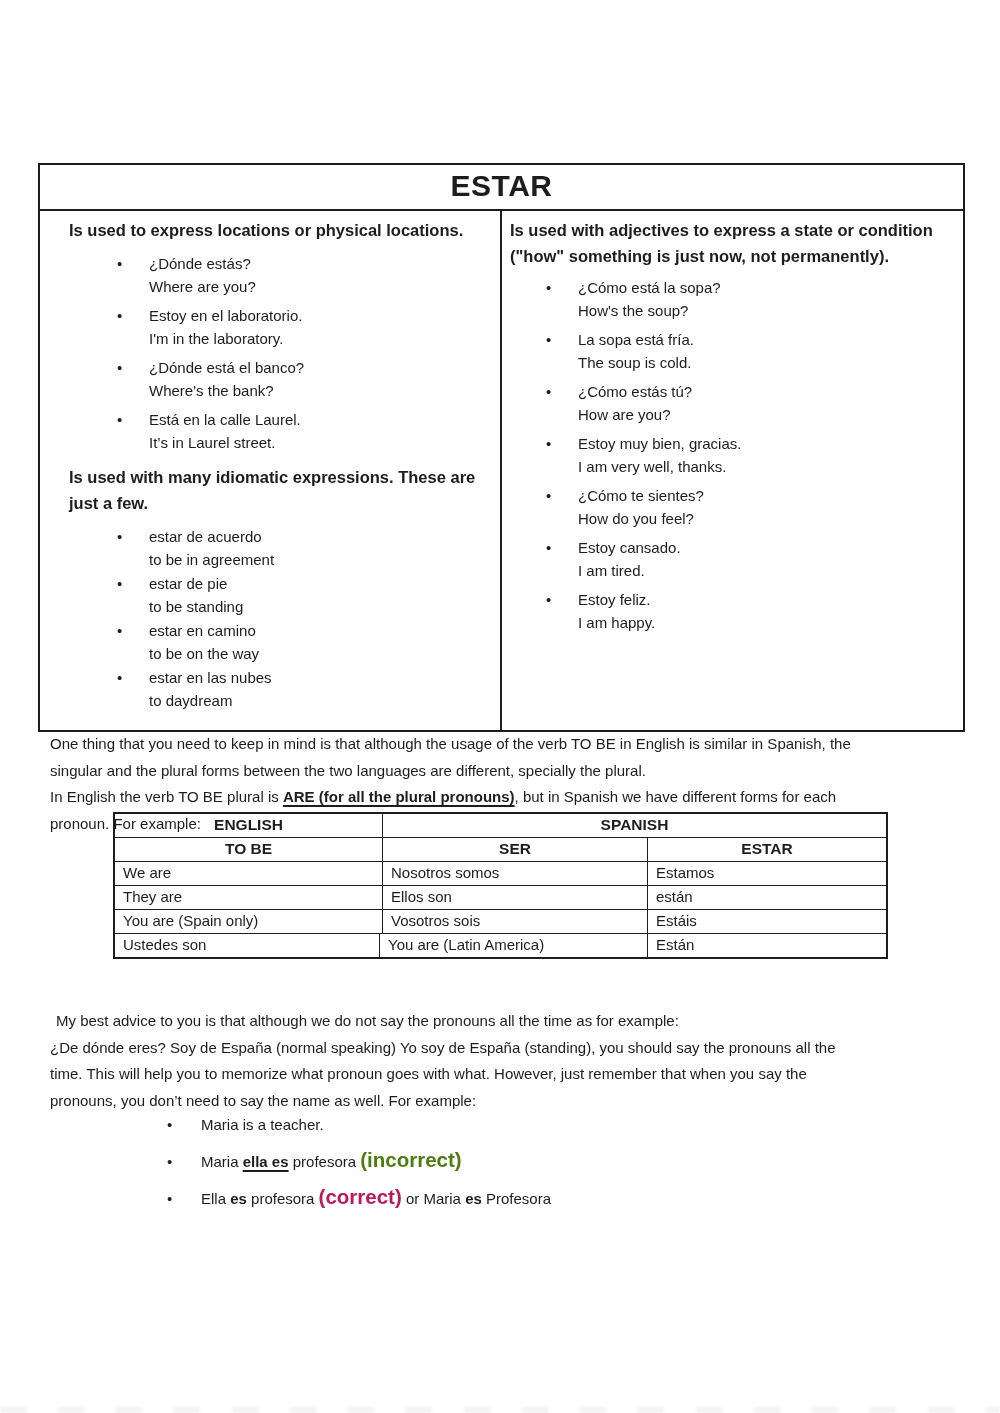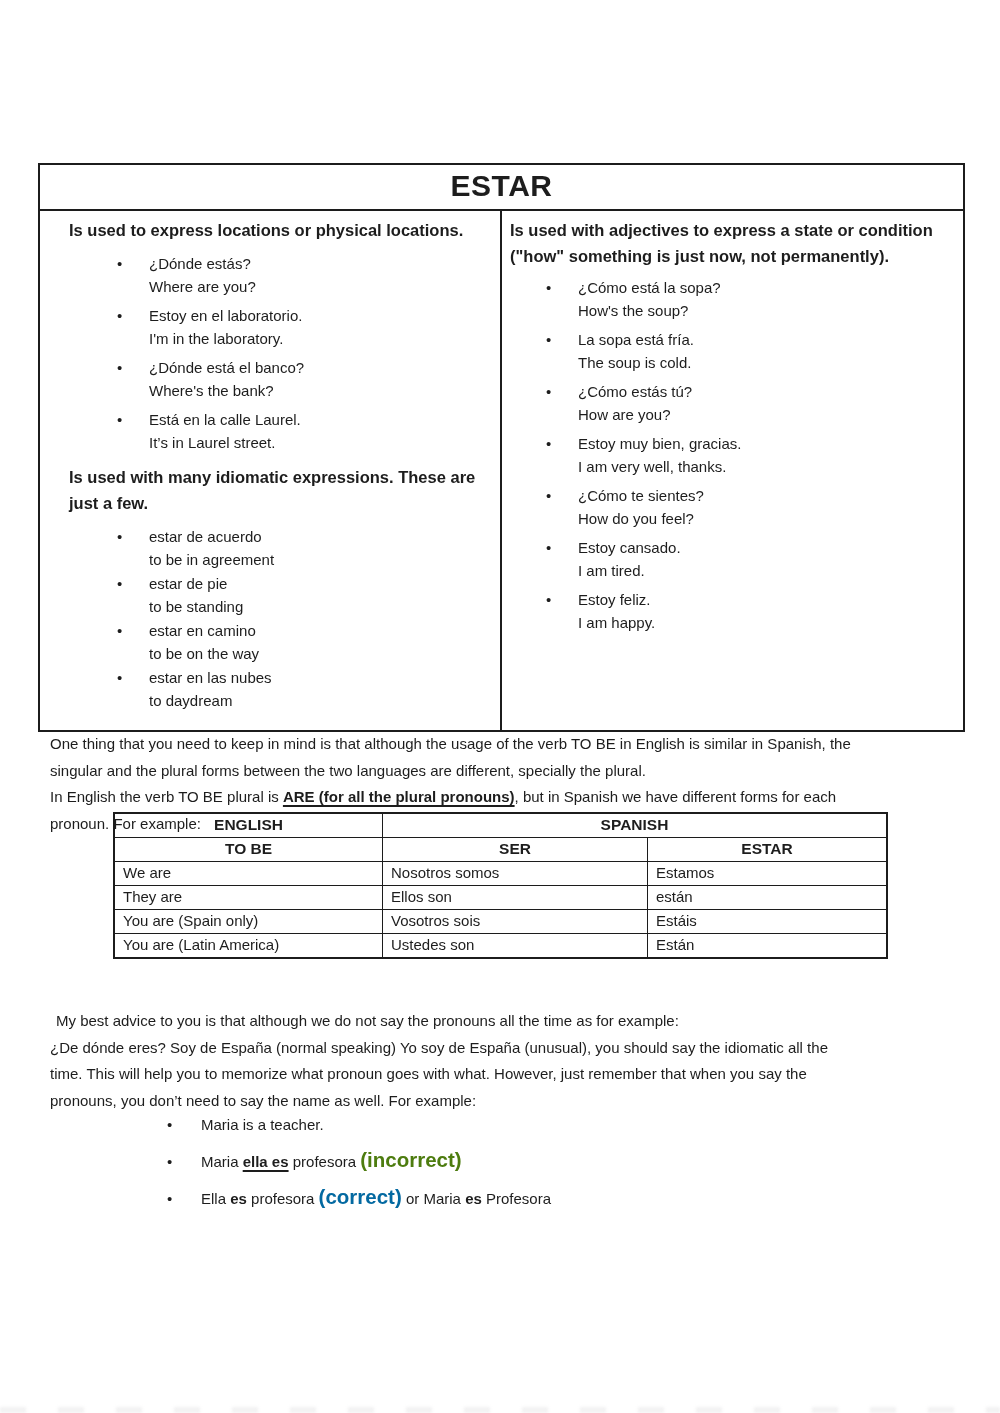--- a/index.html
+++ b/index.html
@@ -259,42 +259,42 @@
       <div class="pcell c1">They are</div>
       <div class="pcell c2">Ellos son</div>
       <div class="pcell c3">están</div>
     </div>
     <div class="prow">
       <div class="pcell c1">You are (Spain only)</div>
       <div class="pcell c2">Vosotros sois</div>
       <div class="pcell c3">Estáis</div>
     </div>
     <div class="prow">
+      <div class="pcell c2">Ustedes son</div>
       <div class="pcell c1">You are (Latin America)</div>
-      <div class="pcell c2">Ustedes son</div>
       <div class="pcell c3">Están</div>
     </div>
   </div>
 
   <div class="para" id="paragraph-advice">
     <div class="pline">My best advice to you is that although we do not say the pronouns all the time as for example:</div>
-    <div class="pline">¿De dónde eres? Soy de España (normal speaking) Yo soy de España (unusual), you should say the idiomatic all the</div>
+    <div class="pline">¿De dónde eres? Soy de España (normal speaking) Yo soy de España (standing), you should say the pronouns all the</div>
     <div class="pline">time. This will help you to memorize what pronoun goes with what. However, just remember that when you say the</div>
     <div class="pline">pronouns, you don’t need to say the name as well. For example:</div>
   </div>
 
   <div class="examples">
     <div class="ex-item">
       <span class="dot">•</span>
       <span class="ex-text">Maria is a teacher.</span>
     </div>
     <div class="ex-item">
       <span class="dot">•</span>
       <span class="ex-text"><span>Maria </span><span class="bold-underline">ella es</span><span> profesora </span><span class="flag" style="color: #4d7c0f; text-align: right;">(incorrect)</span></span>
     </div>
     <div class="ex-item">
       <span class="dot">•</span>
-      <span class="ex-text"><span>Ella </span><b>es</b><span> profesora </span><span class="flag" style="color: #0369a1;">(correct)</span><span> or Maria </span><b>es</b><span> Profesora</span></span>
+      <span class="ex-text"><span>Ella </span><b>es</b><span> profesora </span><span class="flag" style="color: #be185d;">(correct)</span><span> or Maria </span><b>es</b><span> Profesora</span></span>
     </div>
   </div>
 
   <div class="scan-noise"></div>
 </div>
 
 </body></html>

